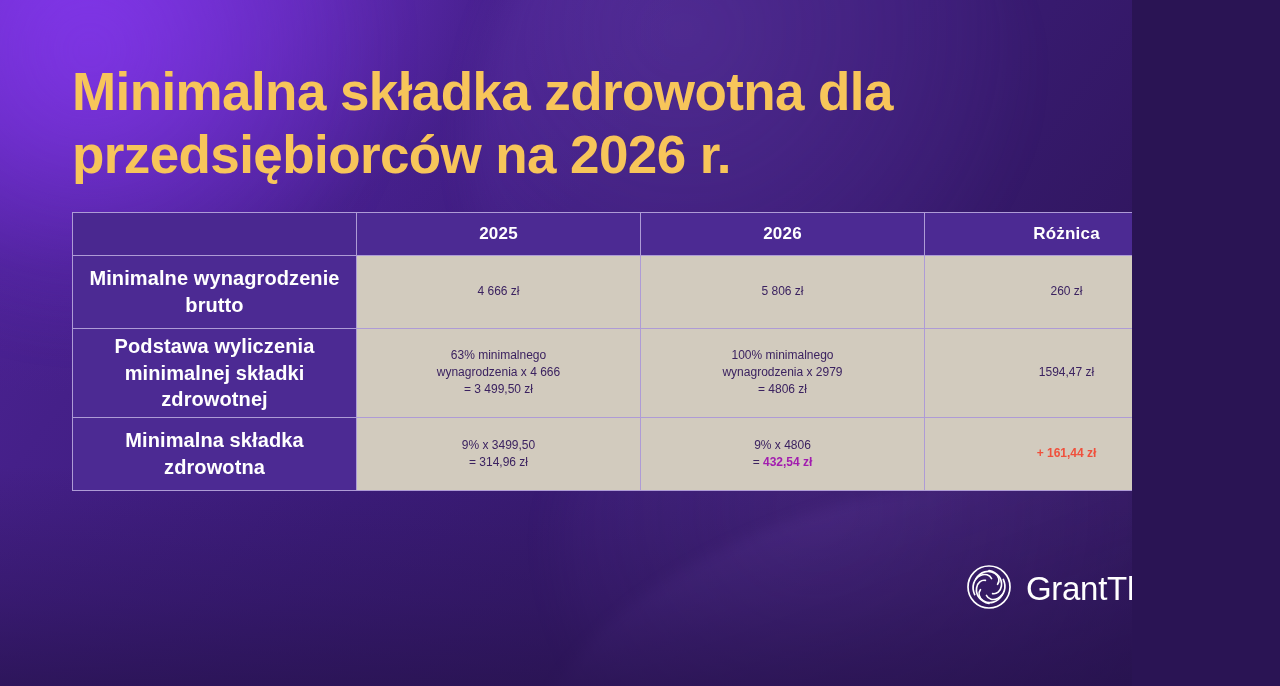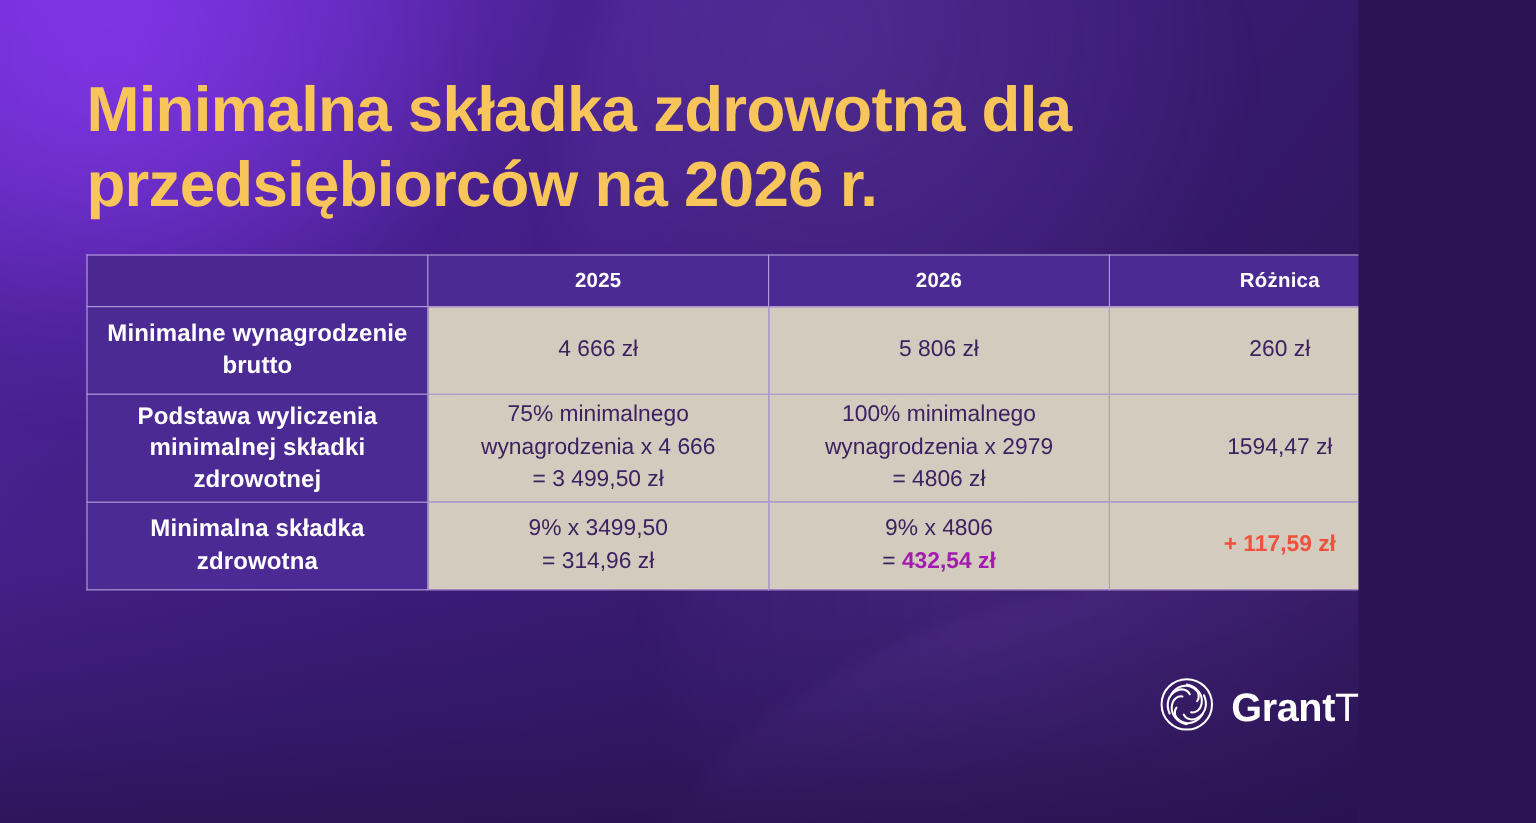--- a/index.html
+++ b/index.html
@@ -127,21 +127,21 @@
     background: #4C2A93;
     color: #FFFFFF;
     font-size: 20px;
     font-weight: 700;
     line-height: 1.33;
     letter-spacing: 0.1px;
   }
   td.value-cell {
     background: #D2CBBE;
     color: #3B2260;
-    font-size: 19px;
+    font-size: 12px;
     line-height: 1.42;
     font-weight: 400;
     white-space: pre-line;
   }
   tr.r1 td { height: 64px; }
   tr.r2 td { height: 66px; }
   tr.r3 td { height: 64px; }
 
   .highlight-red {
     color: #a21caf;
@@ -162,21 +162,21 @@
     gap: 14px;
   }
   .logo-mark { display: block; }
   .logo-text {
     color: #FFFFFF;
     font-size: 33px;
     font-weight: 400;
     letter-spacing: -0.3px;
     white-space: nowrap;
   }
-  .logo-text .lt-bold { font-weight: 700; text-align: right; }
+  .logo-text .lt-bold { font-weight: 400; text-align: right; }
 </style>
 </head>
 <body>
 
 <div id="infographic">
 
   <div class="bg-shape bg-glow-tl"></div>
   <div class="bg-shape bg-blob-a"></div>
   <div class="bg-shape bg-blob-b"></div>
   <div class="bg-shape bg-swoosh"></div>
@@ -205,36 +205,36 @@
 
         <tr class="r1">
           <td class="row-label">Minimalne wynagrodzenie brutto</td>
           <td class="value-cell">4 666 zł</td>
           <td class="value-cell">5 806 zł</td>
           <td class="value-cell">260 zł</td>
         </tr>
 
         <tr class="r2">
           <td class="row-label">Podstawa wyliczenia minimalnej składki zdrowotnej</td>
-          <td class="value-cell">75% minimalnego
+          <td class="value-cell">63% minimalnego
 wynagrodzenia x 4 666
 = 3 499,50 zł</td>
           <td class="value-cell">100% minimalnego
 wynagrodzenia x 2979
 = 4806 zł</td>
           <td class="value-cell">1594,47 zł</td>
         </tr>
 
         <tr class="r3">
           <td class="row-label">Minimalna składka zdrowotna</td>
           <td class="value-cell">9% x 3499,50
 = 314,96 zł</td>
           <td class="value-cell"><span>9% x 4806
 = </span><span class="highlight-red">432,54 zł</span></td>
-          <td class="value-cell diff-red">+ 117,59 zł</td>
+          <td class="value-cell diff-red">+ 161,44 zł</td>
         </tr>
 
       </tbody>
     </table>
   </div>
 
   <div class="logo">
     <span class="logo-mark">
       <svg width="46" height="46" viewBox="0 0 46 46" aria-hidden="true">
         <circle cx="23" cy="23" r="21" fill="none" stroke="#FFFFFF" stroke-width="1.7"></circle>

